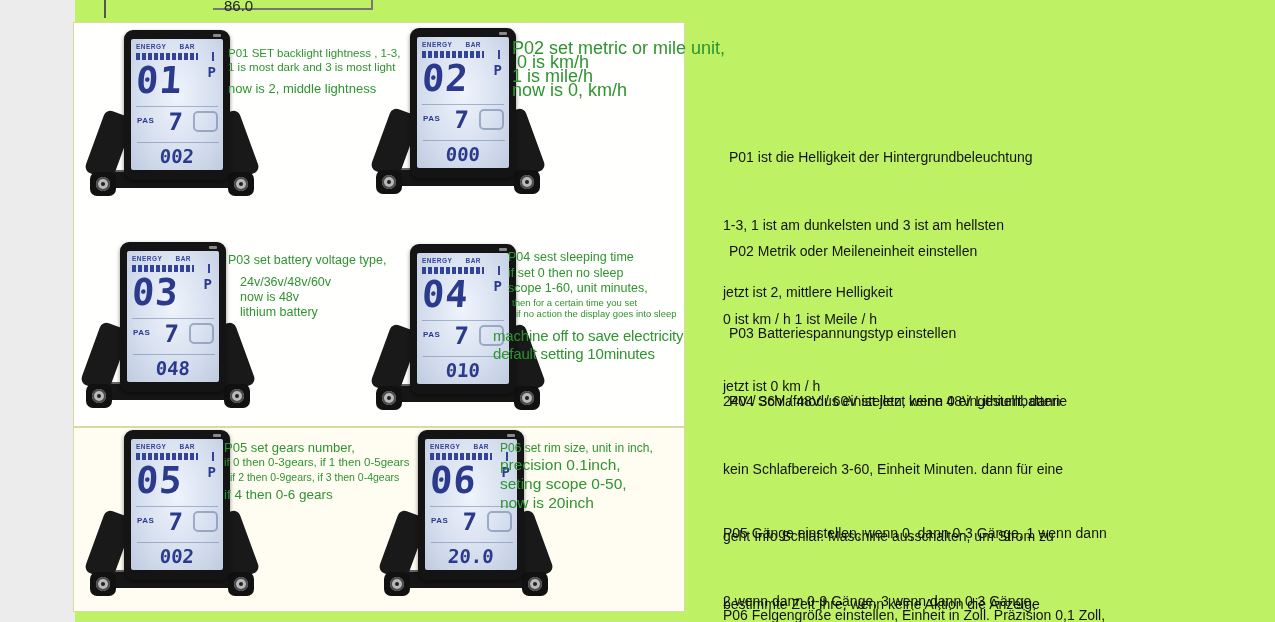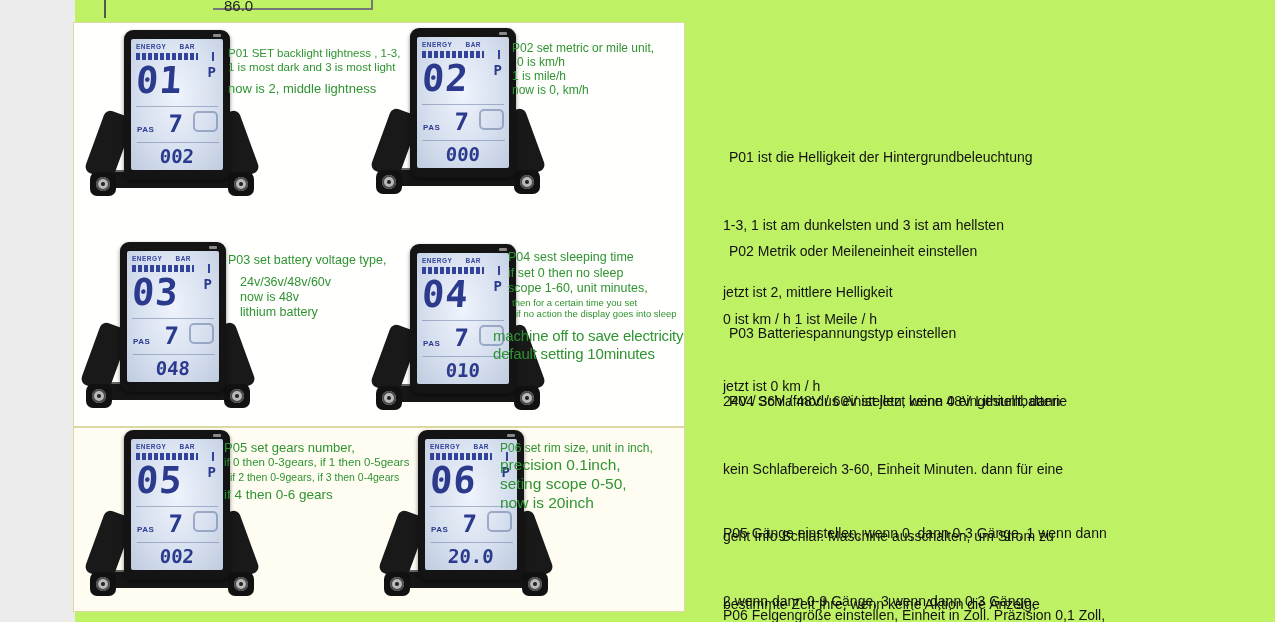--- a/index.html
+++ b/index.html
@@ -44,21 +44,21 @@
          background:radial-gradient(ellipse at 50% 42%, #eff4fc 0%, #d7e0ef 55%, #bfcbdf 100%); }
   .lcd-top { display:flex; gap:13px; font-size:6.5px; font-weight:bold; letter-spacing:.5px; color:#33439a; }
   .batt { margin-top:2px; height:8px; display:flex; align-items:center; }
   .batt-seg { width:62px; height:7px;
               background:repeating-linear-gradient(90deg,#33439a 0 4px,rgba(0,0,0,0) 4px 6px); }
   .batt-cap { width:2px; height:9px; background:#33439a; margin-left:14px; }
   .main-row { display:flex; justify-content:space-between; align-items:flex-start; margin-top:2px; height:40px; }
   .main-digits { font-family:"DejaVu Sans Mono",monospace; font-weight:bold; font-size:37px;
                  line-height:38px; letter-spacing:1px; transform:skewX(-4deg); }
   .p-sup { font-family:"DejaVu Sans Mono",monospace; font-weight:bold; font-size:14px; margin-top:2px; margin-right:2px; }
-  .mid-row { position:relative; display:flex; align-items:flex-end; margin-top:4px; height:29px;
+  .mid-row { position:relative; display:flex; align-items:center; margin-top:4px; height:29px;
              border-top:1px solid rgba(100,120,160,.5); }
   .pas-label { font-size:8px; font-weight:bold; margin:0 0 2px 1px; letter-spacing:.5px; }
   .pas-digit { font-family:"DejaVu Sans Mono",monospace; font-weight:bold; font-size:24px;
                line-height:24px; margin-left:14px; transform:skewX(-4deg); }
   .empty-box { position:absolute; right:0; top:4px; width:25px; height:21px;
                border:2px solid rgba(100,120,160,.55); border-radius:5px; box-sizing:border-box; }
   .bottom-row { margin-top:auto; border-top:1px solid rgba(100,120,160,.5); text-align:center;
                 font-family:"DejaVu Sans Mono",monospace; font-weight:bold; font-size:19px;
                 padding-top:2px; transform:skewX(-4deg); }
 
@@ -70,21 +70,21 @@
   .u5 { left:90px;  top:430px; }
   .u6 { left:384px; top:430px; }
 
   
   .anno { position:absolute; color:#2f9331; font-size:11.5px; line-height:14px; white-space:nowrap; }
   .anno .sm  { font-size:9.5px;  line-height:11.5px; }
   .anno .lg  { font-size:13px;   line-height:16px; }
   .anno .gap { margin-top:7px; }
   .anno .ind { padding-left:12px; }
   .a1 { left:228px; top:46px; }
-  .a2 { left:512px; top:41px; font-size:12px; }
+  .a2 { left:512px; top:41px; font-size:18px; }
   .a3 { left:228px; top:253px; font-size:12.5px; line-height:15px; }
   .a4 { left:508px; top:250px; font-size:12.5px; line-height:15.5px; }
   .a4b{ left:493px; top:327px; font-size:15px; line-height:18px; letter-spacing:-.2px; }
   .a5 { left:224px; top:440px; line-height:15px; }
   .a5 .l1 { font-size:13px; }
   .a5 .l3 { font-size:10.5px; }
   .a5 .l4 { font-size:13.5px; margin-top:2px; }
   .a6 { left:500px; top:441px; font-size:12px; }
   .a6 .big { font-size:15.5px; line-height:19px; }
   .a6 .big:first-of-type { margin-top:8px; }

